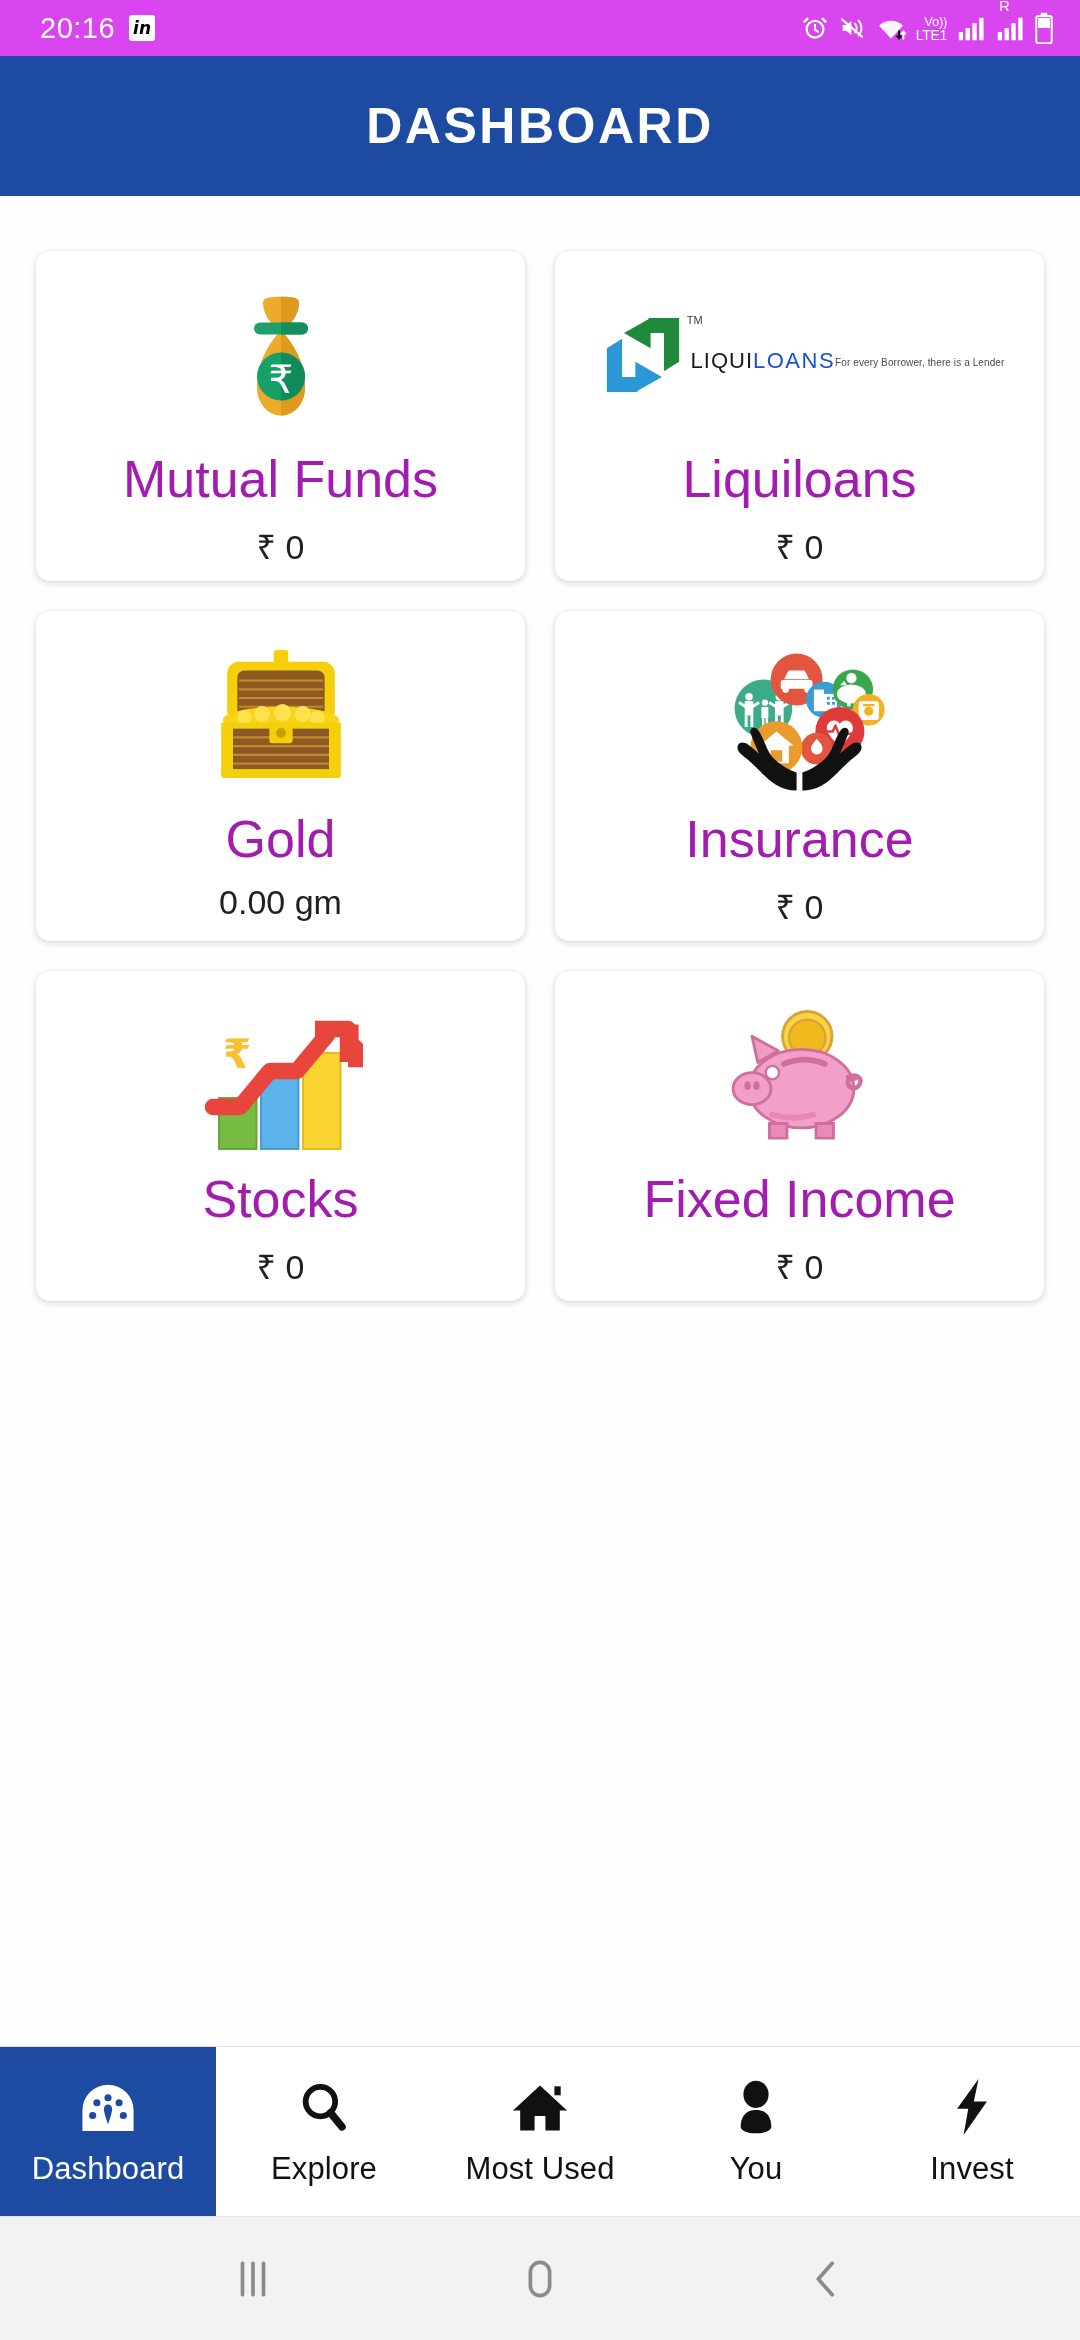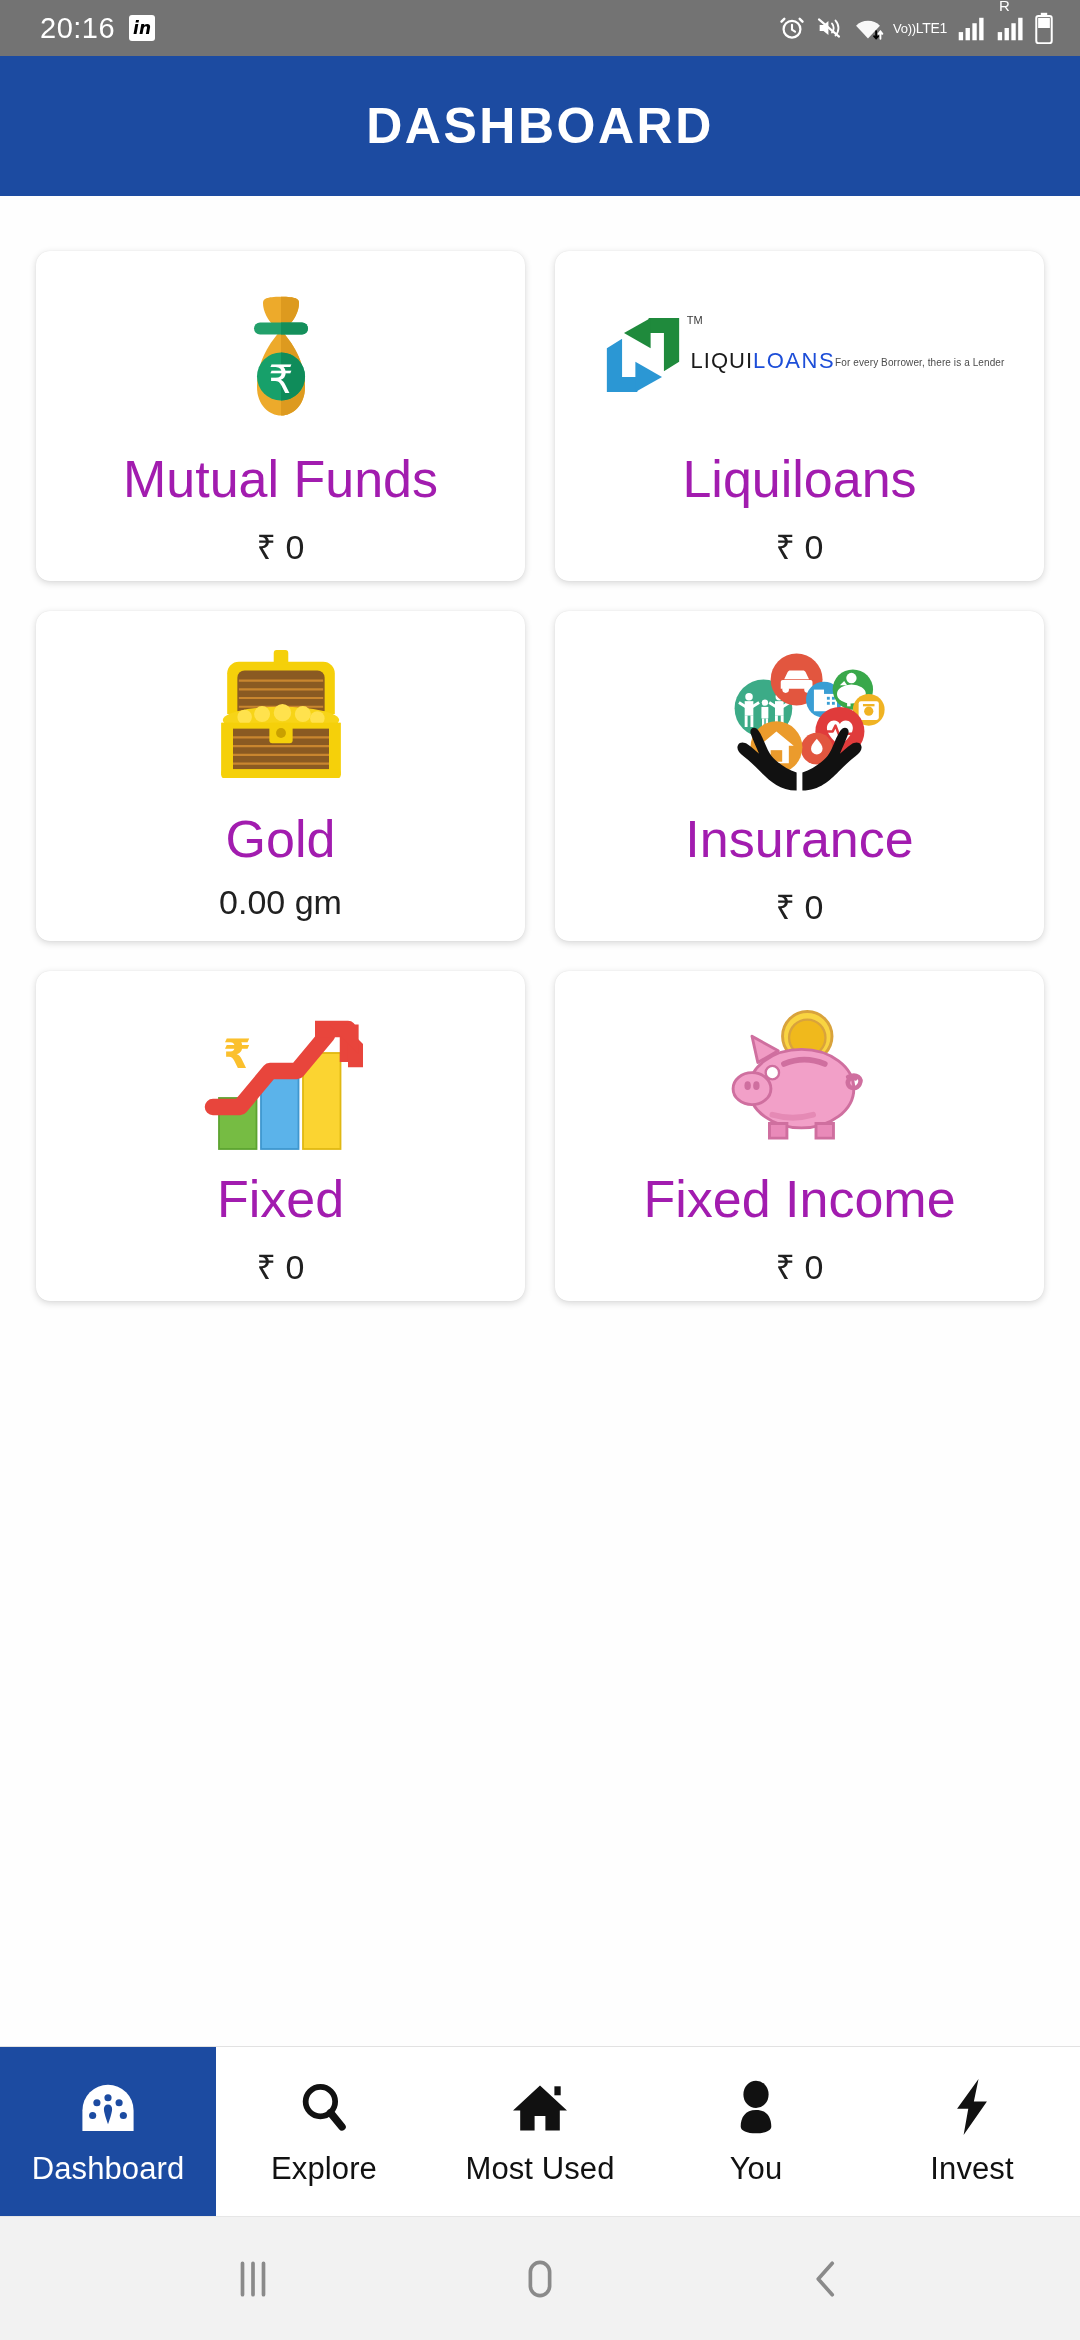--- a/index.html
+++ b/index.html
@@ -6,34 +6,34 @@
   html, body {
     width:1080px; height:2340px;
     background:#ffffff;
     font-family:"Liberation Sans", sans-serif;
     overflow:hidden;
   }
   .phone { position:relative; width:1080px; height:2340px; display:flex; flex-direction:column; background:#fdfdfd; }
 
   
   .statusbar {
-    height:56px; background:#737373; color:#fff;
+    height:56px; background:#d946ef; color:#fff;
     display:flex; align-items:center; justify-content:space-between;
     padding:0 26px 0 40px; flex:0 0 56px;
   }
   .sb-left { display:flex; align-items:center; gap:14px; }
   .sb-time { font-size:29px; letter-spacing:0.5px; font-weight:400; }
   .li-icon {
     width:26px; height:26px; background:#fff; border-radius:3px;
     color:#000; font-size:17px; font-weight:bold; line-height:26px;
     text-align:center; font-family:"DejaVu Sans", sans-serif;font-style:italic;
   }
   .sb-right { display:flex; align-items:center; gap:9px; }
   .sb-right svg { display:block; }
-  .volte { display:flex; flex-direction:row; align-items:center; line-height:1; }
+  .volte { display:flex; flex-direction:column; align-items:flex-end; line-height:1; }
   .volte .v1 { font-size:13px; letter-spacing:-0.3px; }
   .volte .v2 { font-size:14px; letter-spacing:-0.3px; }
   .roam { position:relative; display:flex; align-items:flex-end; }
   .roam .r-letter { position:absolute; top:-16px; left:4px; font-size:15px; }
 
   
   .appbar {
     background:#1c4ba1; height:140px; flex:0 0 140px;
     display:flex; align-items:center; justify-content:center;
   }
@@ -310,21 +310,21 @@
             <rect x="14" y="64" width="25" height="34" fill="#76bc43" stroke="#5da330" stroke-width="1.2"></rect>
             <rect x="42" y="48" width="25" height="50" fill="#5bb3ea" stroke="#3f97cf" stroke-width="1.2"></rect>
             <rect x="70" y="34" width="25" height="64" fill="#fbd431" stroke="#e0b812" stroke-width="1.2"></rect>
             <path d="M10 70h18l20-24h18l20-24" stroke="#e8453c" stroke-width="11" fill="none" stroke-linejoin="round" stroke-linecap="round"></path>
             <path d="M78 18h22v22" stroke="#e8453c" stroke-width="11" fill="none" stroke-linejoin="round"></path>
             <path d="M100 18 82 36l18 18z" fill="#e8453c" transform="rotate(-45 100 18)"></path>
             <path d="M96 8l14 14-14 14z" fill="#e8453c" transform="rotate(-45 100 22)"></path>
             <text x="26" y="44" font-family="DejaVu Sans, sans-serif" font-size="27" font-weight="bold" fill="#fbc02d" text-anchor="middle">₹</text>
           </svg>
         </div>
-        <div class="card-label">Fixed</div>
+        <div class="card-label">Stocks</div>
         <div class="card-value">₹ 0</div>
       </div>
 
       <div class="card">
         <div class="card-icon">
           <svg width="160" height="150" viewBox="0 0 110 100">
             <circle cx="60" cy="22" r="17" fill="#f9d441" stroke="#d9a33c" stroke-width="2"></circle>
             <circle cx="60" cy="23" r="12.5" fill="#f0b91c" stroke="#d9a33c" stroke-width="1.6"></circle>
 
             <path d="M26 40 22 22l18 10z" fill="#f09bc4" stroke="#cf6f9f" stroke-width="2" stroke-linejoin="round"></path>

